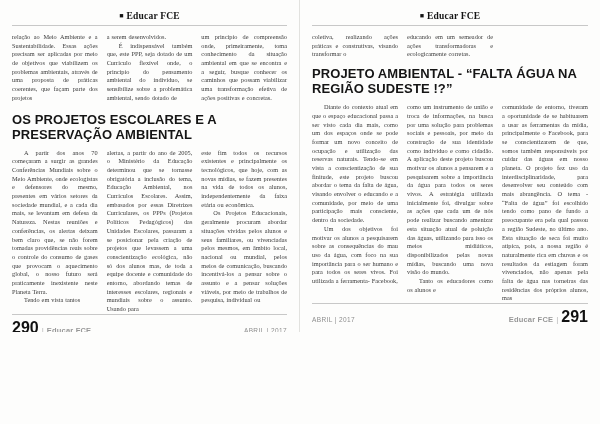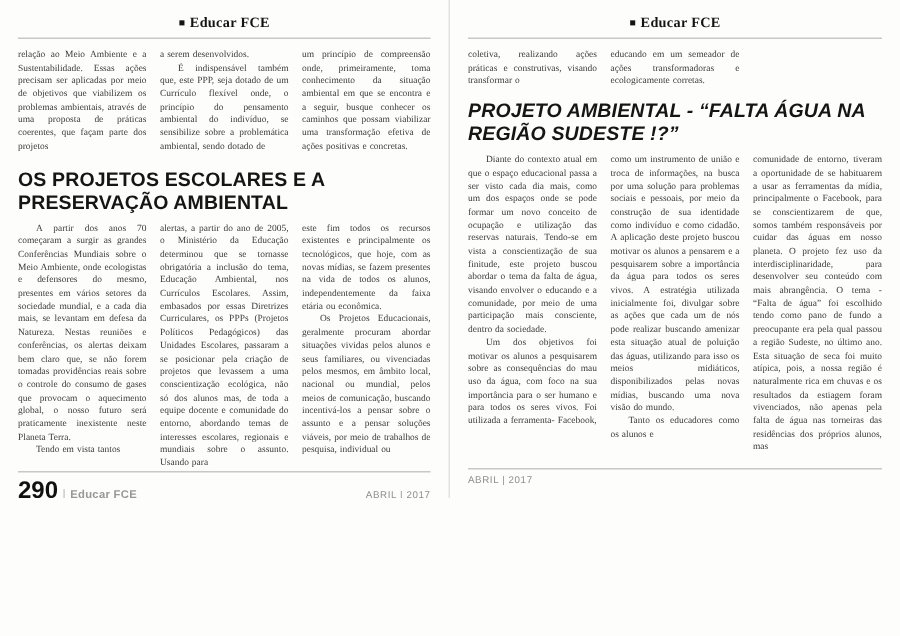--- a/index.html
+++ b/index.html
@@ -52,21 +52,21 @@
   
   .headline {
     font-family:"Liberation Sans", sans-serif;
     font-weight:800;
     font-size:13px;
     line-height:1.16;
     color:#151515;
     letter-spacing:.1px;
     margin:9px 0 7px 0;
   }
-  .page-right .headline { margin-top:7px;font-style:italic; }
+  .page-right .headline { margin-top:7px; }
 
   
   .page-footer {
     margin-top:auto;
     border-top:1px solid #c8c8c8;
     padding-top:4px;
     display:flex; justify-content:space-between; align-items:baseline;
     font-family:"Liberation Sans", sans-serif;
   }
   .folio { font-size:16px; font-weight:bold; color:#111; }
@@ -149,16 +149,19 @@
         <p>como um instrumento de união e troca de informações, na busca por uma solução para problemas sociais e pessoais, por meio da construção de sua identidade como indivíduo e como cidadão. A aplicação deste projeto buscou motivar os alunos a pensarem e a pesquisarem sobre a importância da água para todos os seres vivos. A estratégia utilizada inicialmente foi, divulgar sobre as ações que cada um de nós pode realizar buscando amenizar esta situação atual de poluição das águas, utilizando para isso os meios midiáticos, disponibilizados pelas novas mídias, buscando uma nova visão do mundo.</p>
         <p class="indent">Tanto os educadores como os alunos e</p>
       </div>
       <div class="col">
         <p>comunidade de entorno, tiveram a oportunidade de se habituarem a usar as ferramentas da mídia, principalmente o Facebook, para se conscientizarem de que, somos também responsáveis por cuidar das águas em nosso planeta. O projeto fez uso da interdisciplinaridade, para desenvolver seu conteúdo com mais abrangência. O tema - “Falta de água” foi escolhido tendo como pano de fundo a preocupante era pela qual passou a região Sudeste, no último ano. Esta situação de seca foi muito atípica, pois, a nossa região é naturalmente rica em chuvas e os resultados da estiagem foram vivenciados, não apenas pela falta de água nas torneiras das residências dos próprios alunos, mas</p>
       </div>
     </div>
 
     <footer class="page-footer">
       <span class="footer-date">ABRIL | 2017</span>
+      <div>
+        <span class="folio-brand">Educar FCE</span><span class="folio-sep">|</span><span class="folio">291</span>
+      </div>
     </footer>
   </section>
 
 </div>
 
 </body></html>

